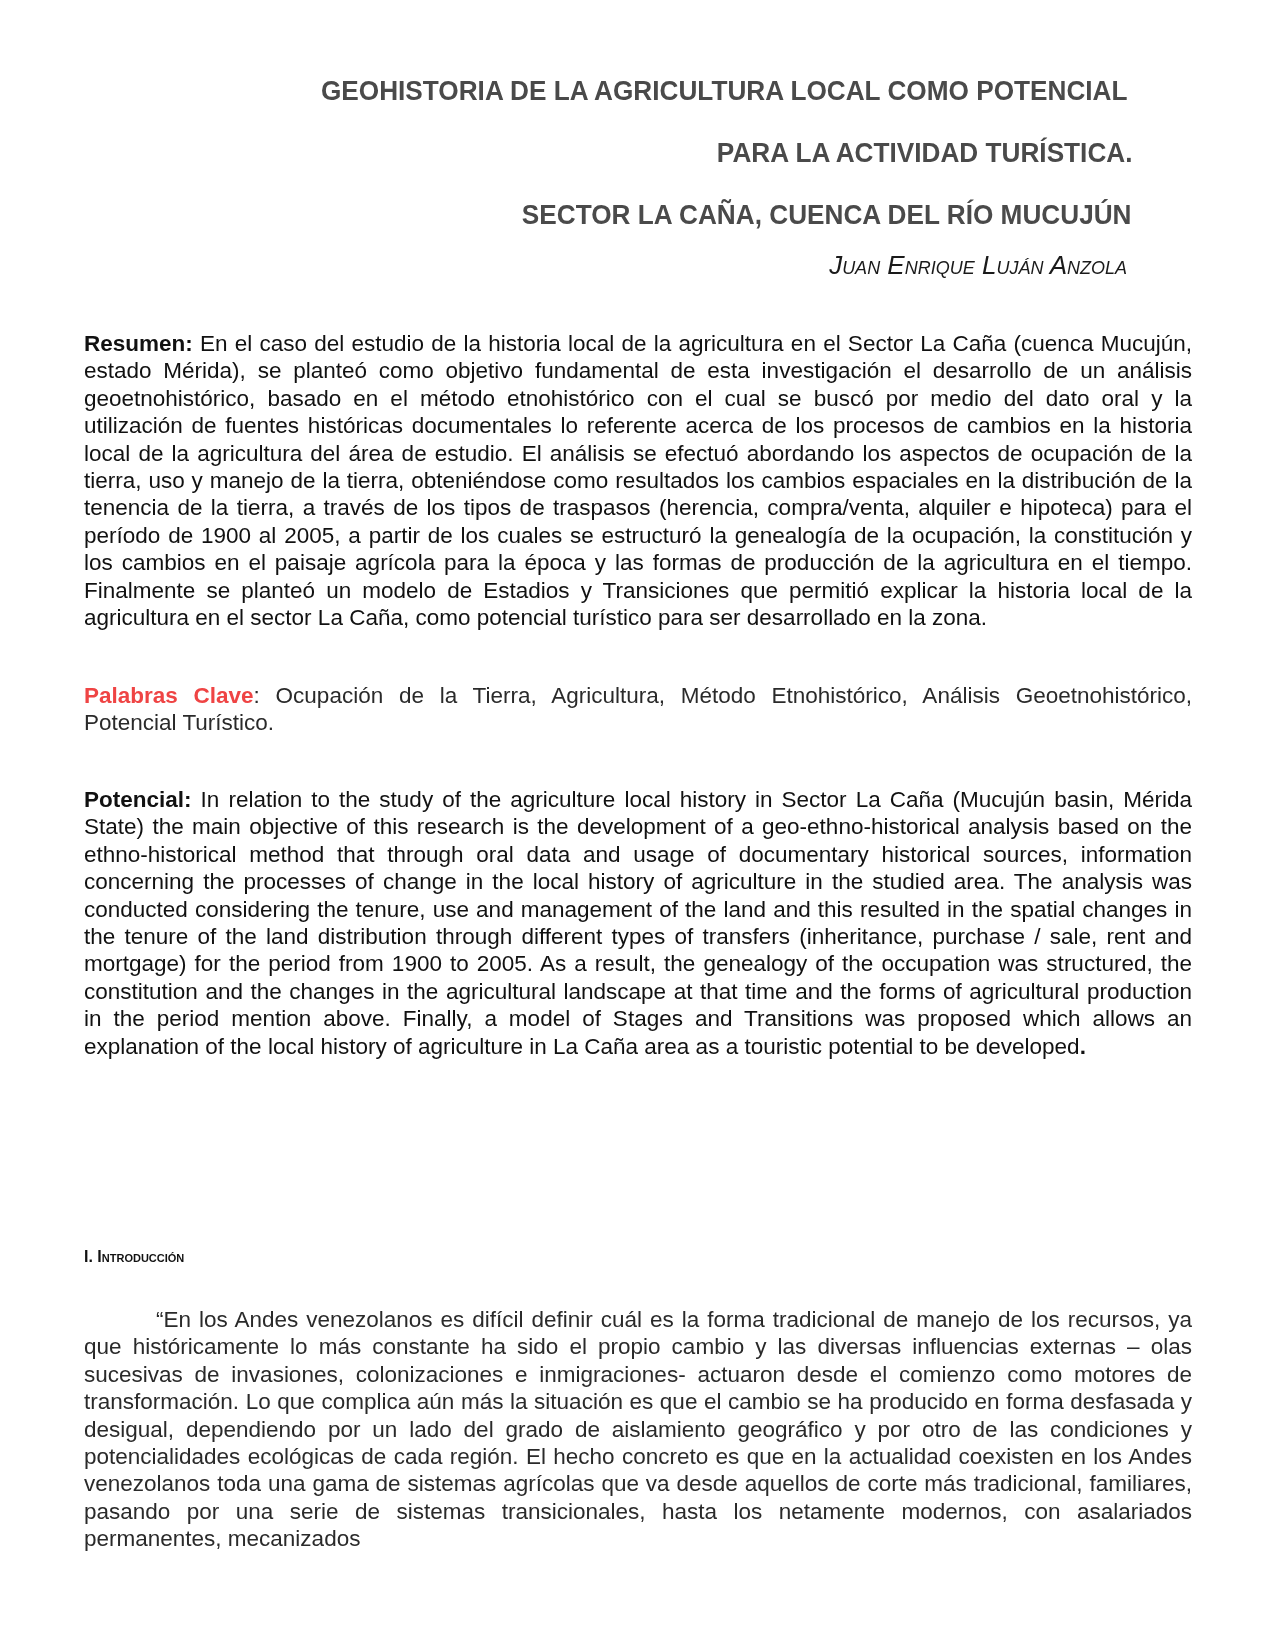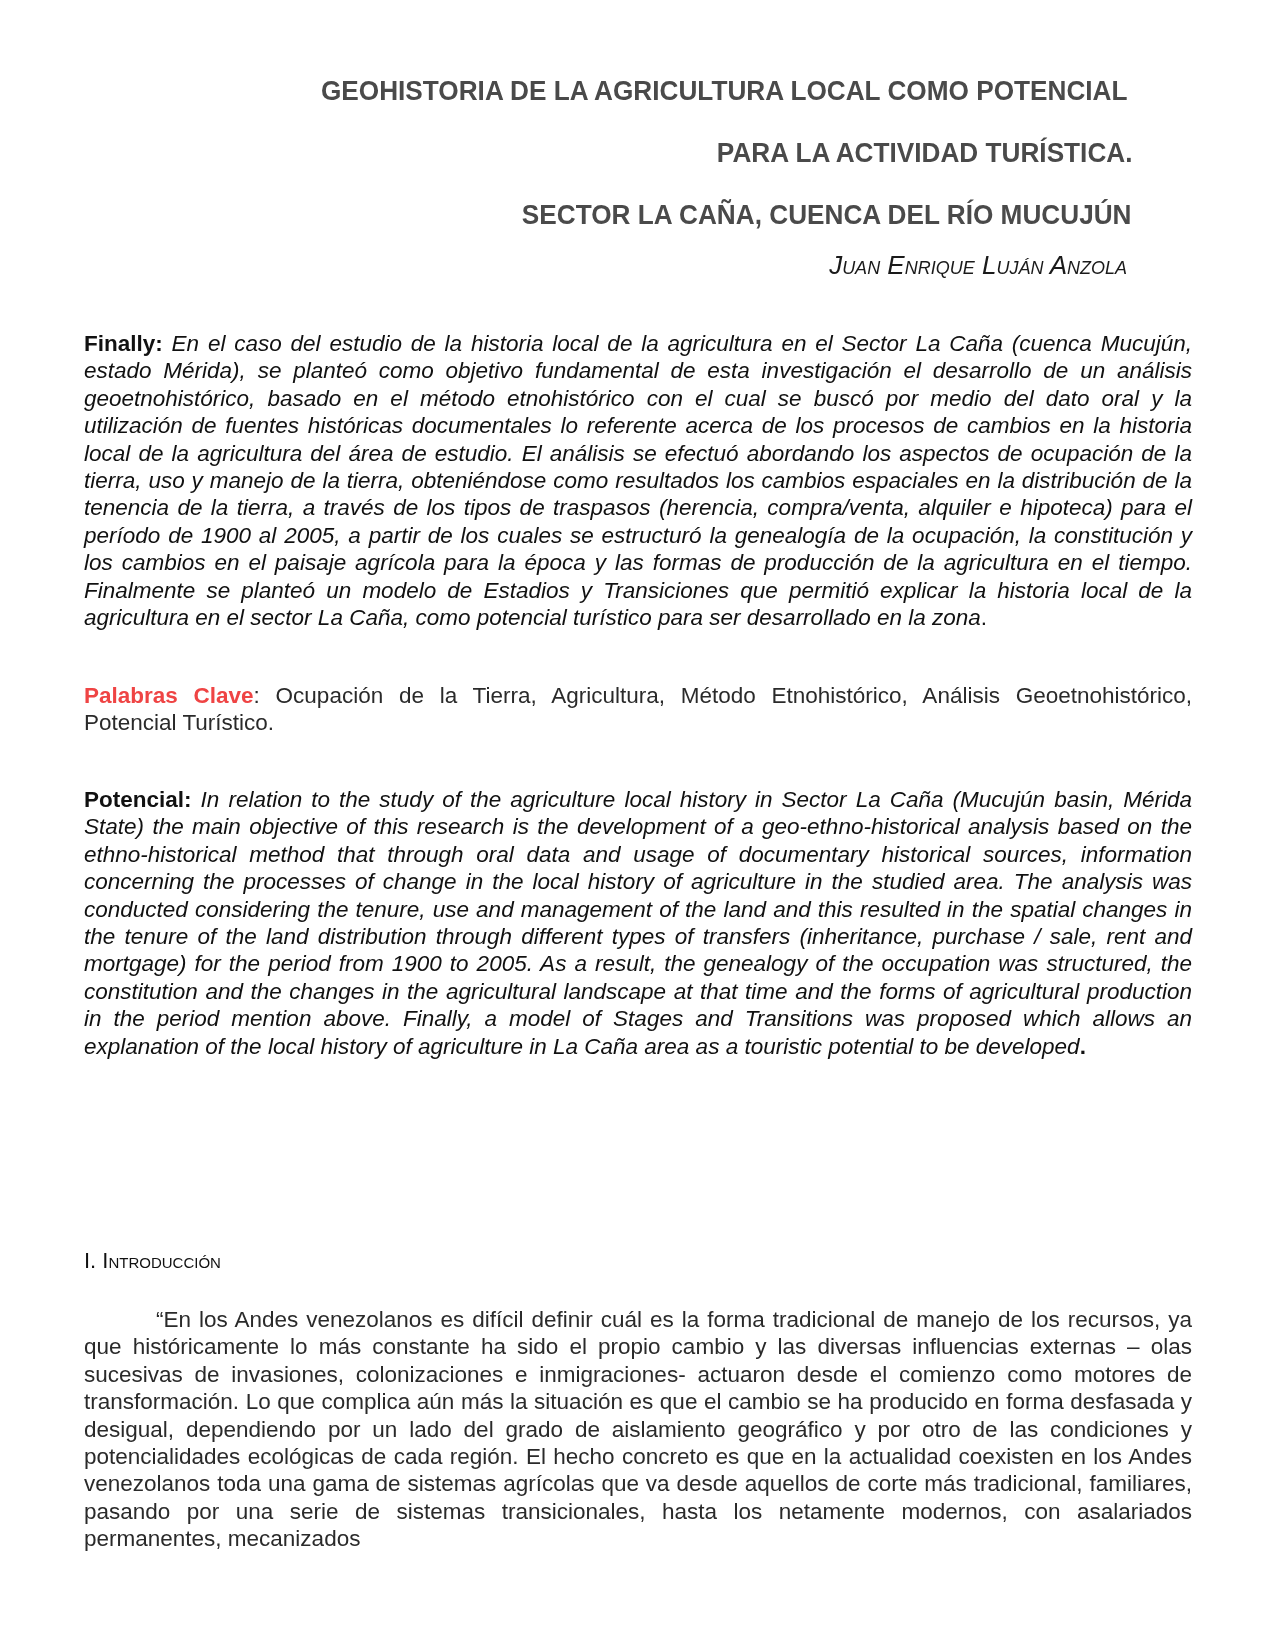--- a/index.html
+++ b/index.html
@@ -21,52 +21,52 @@
       font-family: "Liberation Sans", sans-serif; font-style: italic;
       font-size: 26px; color: #1a1a1a; font-variant: small-caps;
     }
 
     .body-block {
       position: absolute; left: 84px; width: 1108px;
       font-family: "Liberation Sans", sans-serif;
       font-size: 22.5px; line-height: 27.4px; text-align: justify; color: #111;
     }
     .body-block .lbl { font-weight: bold; font-style: normal; }
-    .it { font-style: italic; }
+    .it { }
     .light { color: #2a2a2a; }
 
     .resumen { top: 330px; }
     .palabras { top: 682px; }
     .abstract { top: 786px; }
     .keywords { top: 1141px; }
 
     .section-head {
       position: absolute; left: 84px; top: 1248px;
-      font-family: "Liberation Sans", sans-serif; font-weight: normal; font-size: 22px;
+      font-family: "Liberation Sans", sans-serif; font-weight: bold; font-size: 16px;
       color: #111;
     }
     .section-head .sc { font-variant: small-caps; }
 
     .intro { top: 1294px; margin-top: 12px; }
     .intro .indent { display: inline-block; width: 72px; }
   </style>
 </head>
 <body>
 
 <div class="page">
 
   <div class="title-block">
     <div class="title-line t1">GEOHISTORIA DE LA AGRICULTURA LOCAL COMO POTENCIAL</div>
     <div class="title-line t2">PARA LA ACTIVIDAD TURÍSTICA.</div>
     <div class="title-line t3">SECTOR LA CAÑA, CUENCA DEL RÍO MUCUJÚN</div>
     <div class="author">Juan Enrique Luján Anzola</div>
   </div>
 
   <div class="body-block resumen">
-    <span class="lbl">Finally:</span>
+    <span class="lbl">Resumen:</span>
     <span class="it">En el caso del estudio de la historia local de la agricultura en el Sector La Caña  (cuenca Mucujún, estado Mérida), se planteó como objetivo fundamental de esta investigación el desarrollo de un análisis geoetnohistórico, basado en el método etnohistórico con el cual se buscó por medio del dato oral y la utilización de fuentes históricas documentales lo referente acerca de los procesos de cambios en la historia local de la agricultura del área de estudio. El análisis se efectuó abordando los aspectos de ocupación de la tierra, uso y manejo de la tierra, obteniéndose como resultados  los cambios espaciales en la distribución de la tenencia de la tierra, a través de los tipos de traspasos (herencia, compra/venta, alquiler e hipoteca) para el período de 1900 al 2005, a partir de los cuales se estructuró la genealogía de la ocupación, la constitución y los cambios en el paisaje agrícola para la época y las formas de producción de la agricultura en el tiempo.   Finalmente se planteó un modelo de Estadios y Transiciones que permitió explicar la historia local de la agricultura en el sector  La Caña, como potencial turístico para ser desarrollado en la zona</span><span>.</span>
   </div>
 
   <div class="body-block palabras light">
     <span class="lbl" style="color:#ef4444">Palabras Clave</span><span>: Ocupación de la Tierra, Agricultura, Método Etnohistórico, Análisis Geoetnohistórico, Potencial Turístico.</span>
   </div>
 
   <div class="body-block abstract">
     <span class="lbl">Potencial:</span>
     <span class="it">In relation to the study of the agriculture local history in Sector La Caña (Mucujún basin, Mérida State) the main objective of this research is the development of a geo-ethno-historical analysis based on the ethno-historical method that through oral data and usage of documentary historical sources, information concerning the processes of change in the local history of agriculture in the studied area. The analysis was conducted considering the tenure, use and management of the land and this resulted in the spatial changes in the tenure of the land distribution through different types of transfers (inheritance, purchase / sale, rent and mortgage) for the period from 1900 to 2005. As a result, the genealogy of the occupation was structured, the constitution and the changes in the agricultural landscape at that time and the forms of agricultural production in the period mention above. Finally, a model of Stages and Transitions was proposed which allows an explanation of the local history of agriculture in La Caña  area as a touristic potential to be developed</span><span class="lbl">.</span>

